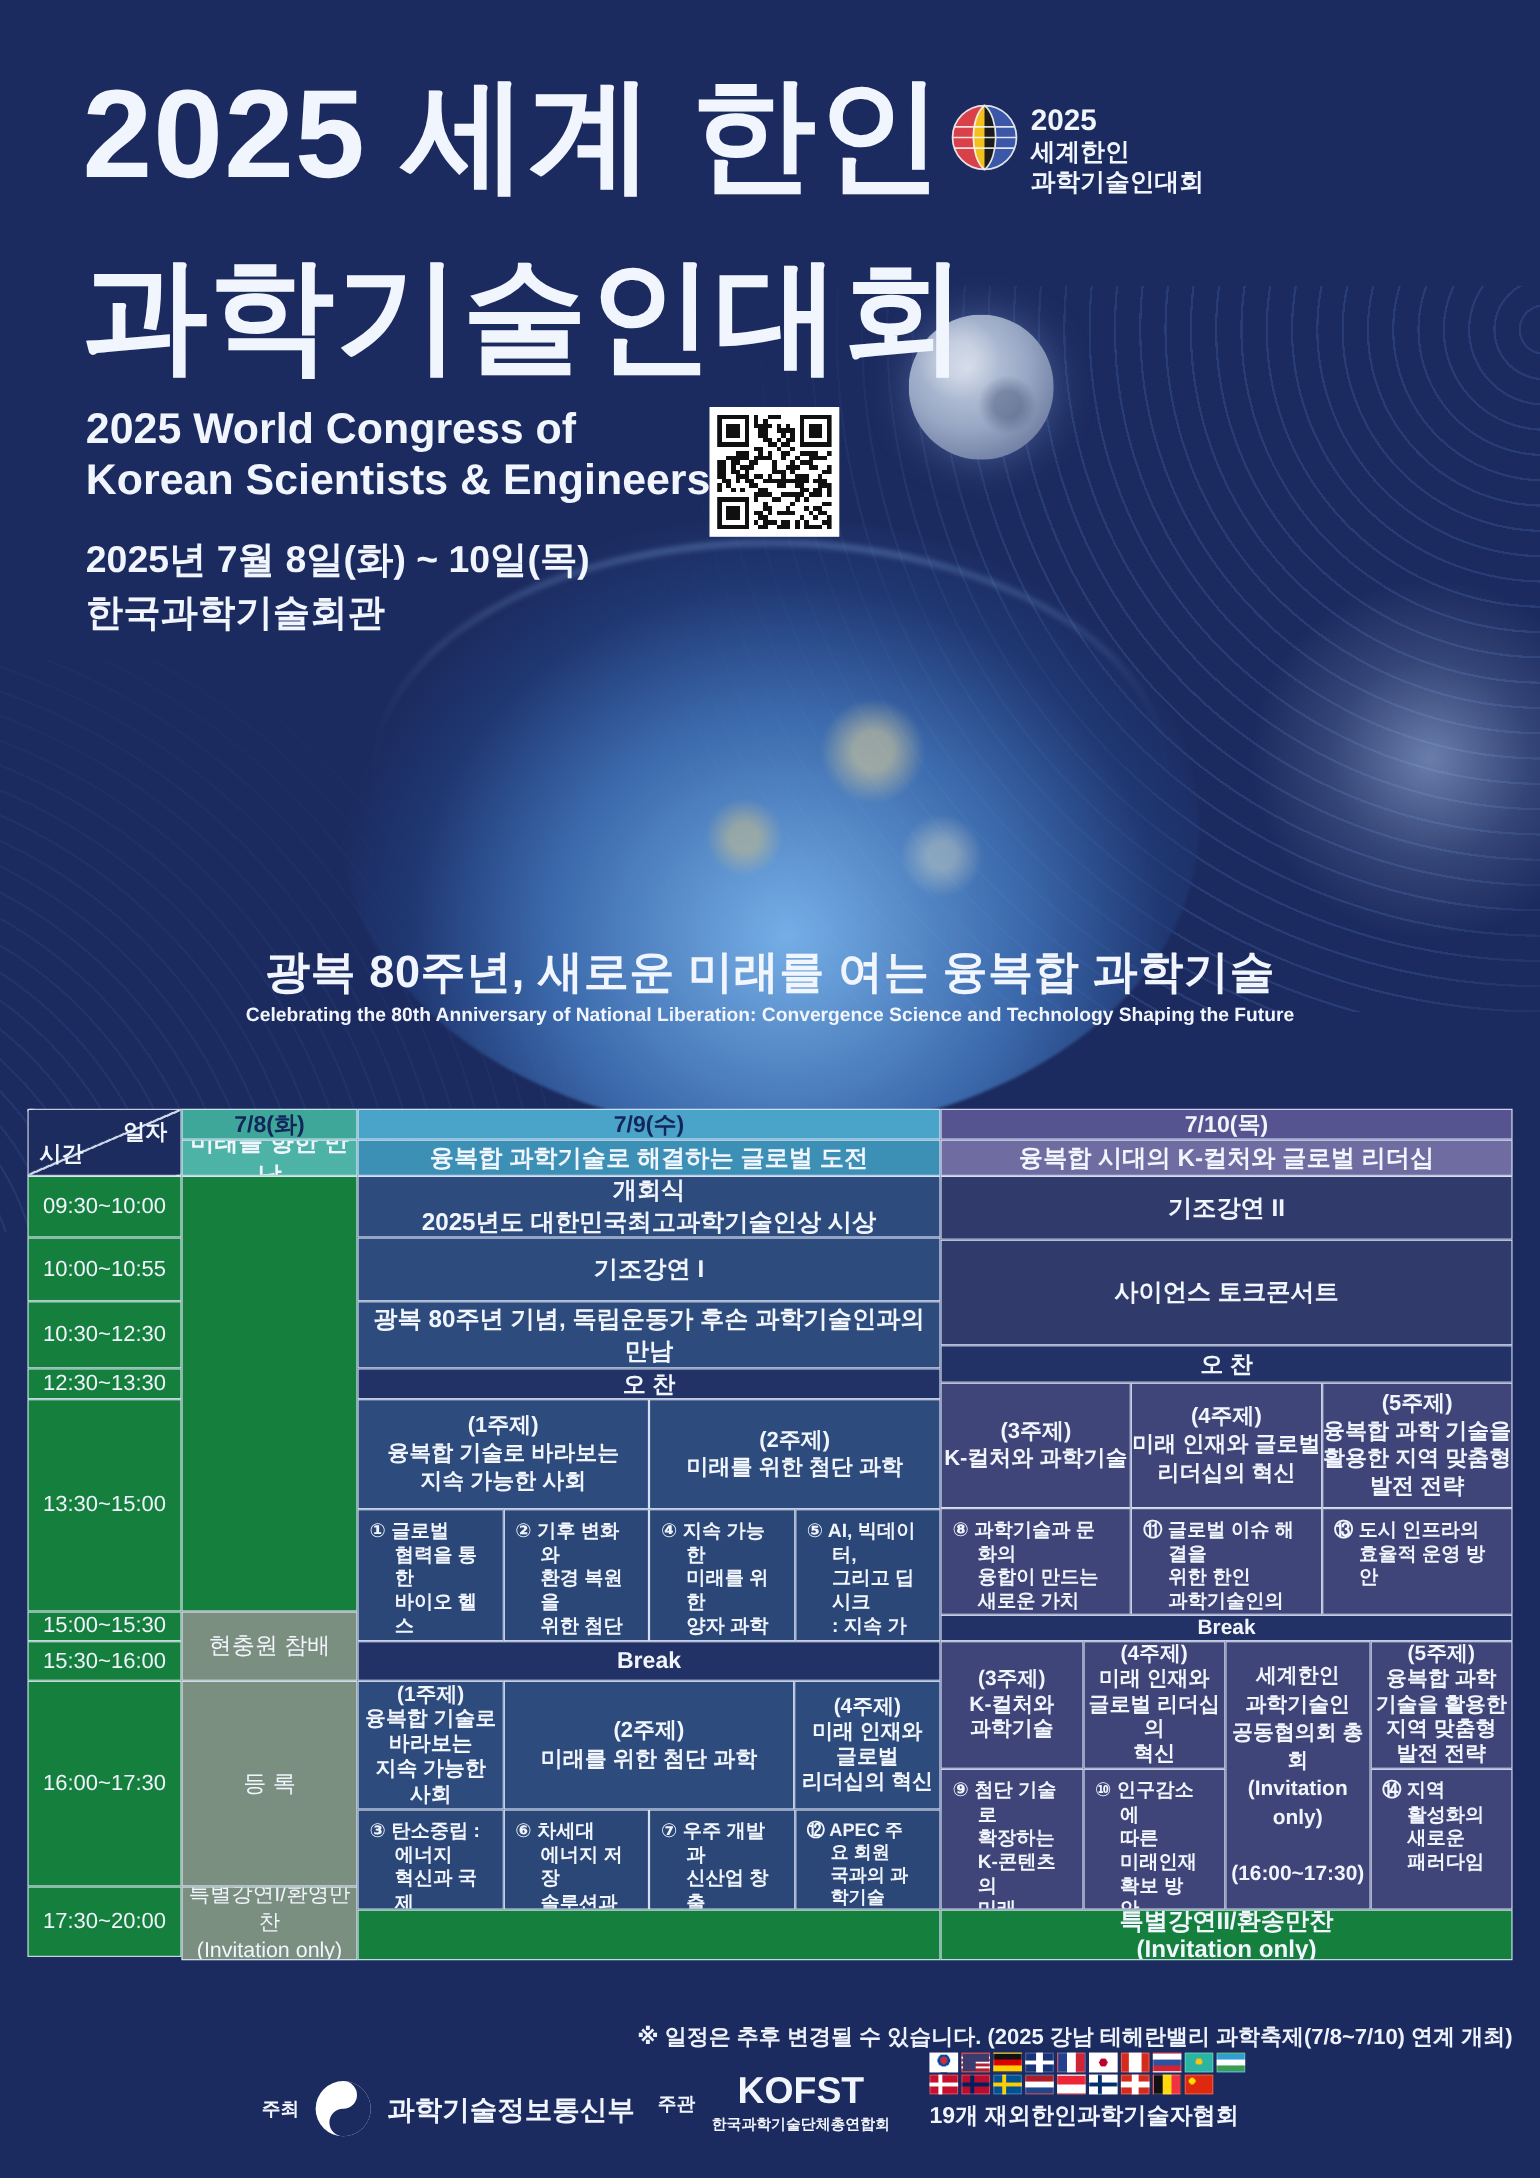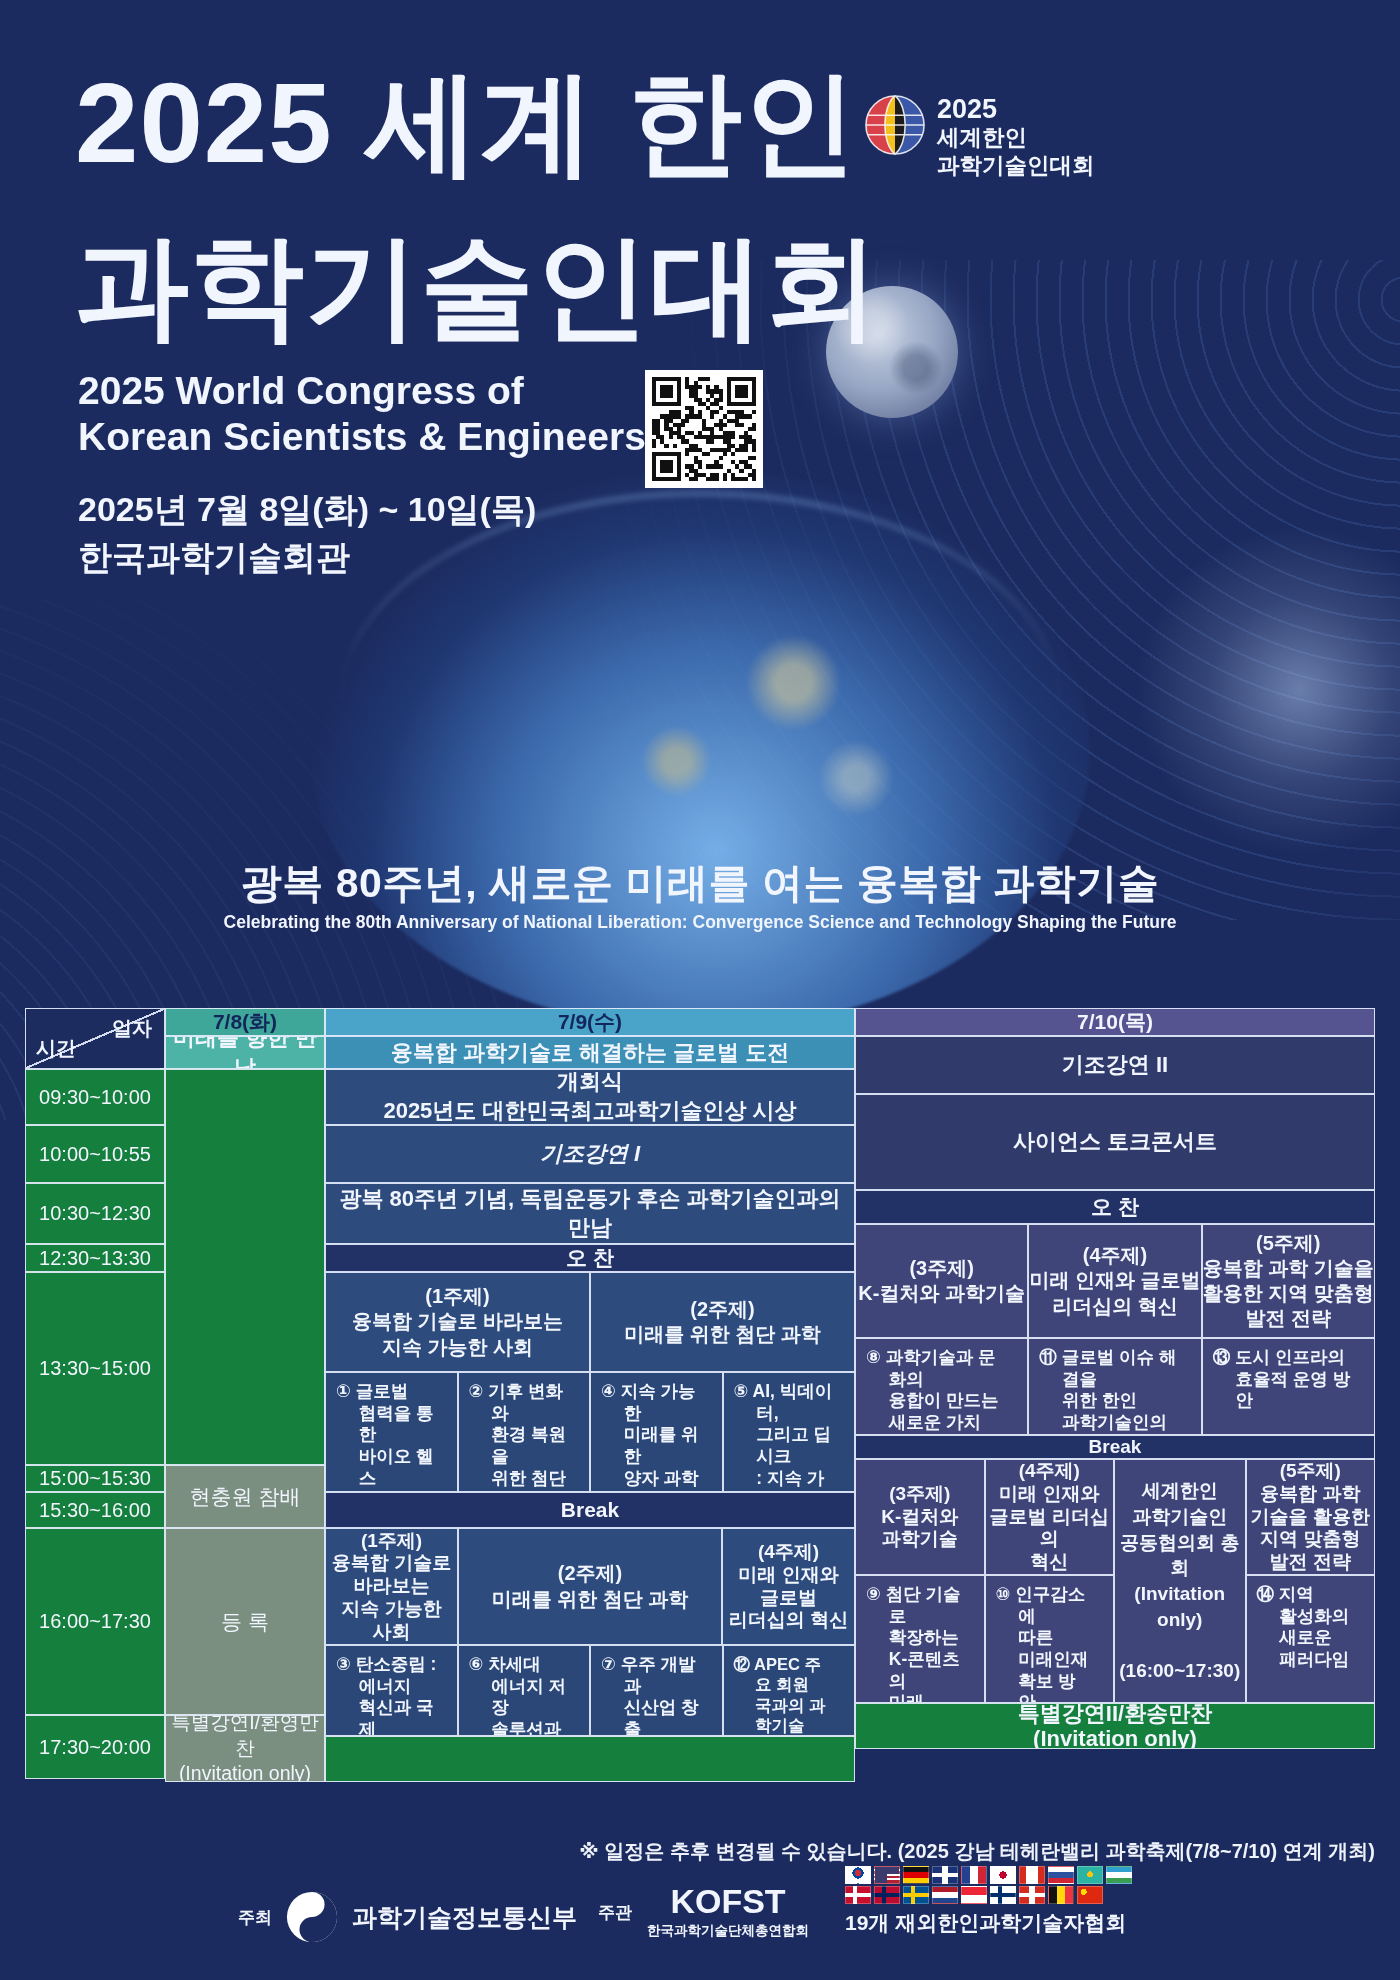--- a/index.html
+++ b/index.html
@@ -422,21 +422,21 @@
     <div class="cell c-green green-txt" style="height:187px;">등 록</div>
     <div class="cell c-green green-txt pre" style="height:67px;font-size:19.5px;">특별강연I/환영만찬
 (Invitation only)</div>
   </div>
 
   <div class="stack" style="left:300px;width:530px;">
     <div class="cell day-date d2-date">7/9(수)</div>
     <div class="cell day-theme d2-theme">융복합 과학기술로 해결하는 글로벌 도전</div>
     <div class="cell c-blue big pre" style="height:56px;">개회식
 2025년도 대한민국최고과학기술인상 시상</div>
-    <div class="cell c-blue big" style="height:58px;font-style:italic;">기조강연 I</div>
+    <div class="cell c-blue big" style="height:58px;">기조강연 I</div>
     <div class="cell c-blue big" style="height:61px;">광복 80주년 기념, 독립운동가 후손 과학기술인과의 만남</div>
     <div class="cell c-bar bar-txt" style="height:28px;">오 찬</div>
     <div class="row" style="height:100px;">
       <div class="cell c-blue mid pre" style="flex:2;">(1주제)
 융복합 기술로 바라보는
 지속 가능한 사회</div>
       <div class="cell c-blue mid pre" style="flex:2;">(2주제)
 미래를 위한 첨단 과학</div>
     </div>
     <div class="row" style="height:120px;">
@@ -502,20 +502,21 @@
 국과의 과학기술
 인재교류 활성화
 및 협력 확대 방안</span>
         </div>
     </div>
     <div class="cell c-dark" style="height:46px;"></div>
   </div>
 
   <div class="stack" style="left:830px;width:520px;">
     <div class="cell day-date d3-date">7/10(목)</div>
+    <div class="cell day-theme d3-theme">융복합 시대의 K-컬처와 글로벌 리더십</div>
     <div class="cell c-ind big" style="height:58px;">기조강연 II</div>
     <div class="row" style="height:96px;">
       <div class="cell c-ind big">사이언스 토크콘서트</div>
     </div>
     <div class="cell c-bar bar-txt" style="height:34px;">오 찬</div>
     <div class="row" style="height:114px;">
       <div class="cell c-ind2 mid pre">(3주제)
 K-컬처와 과학기술</div>
       <div class="cell c-ind2 mid pre">(4주제)
 미래 인재와 글로벌

